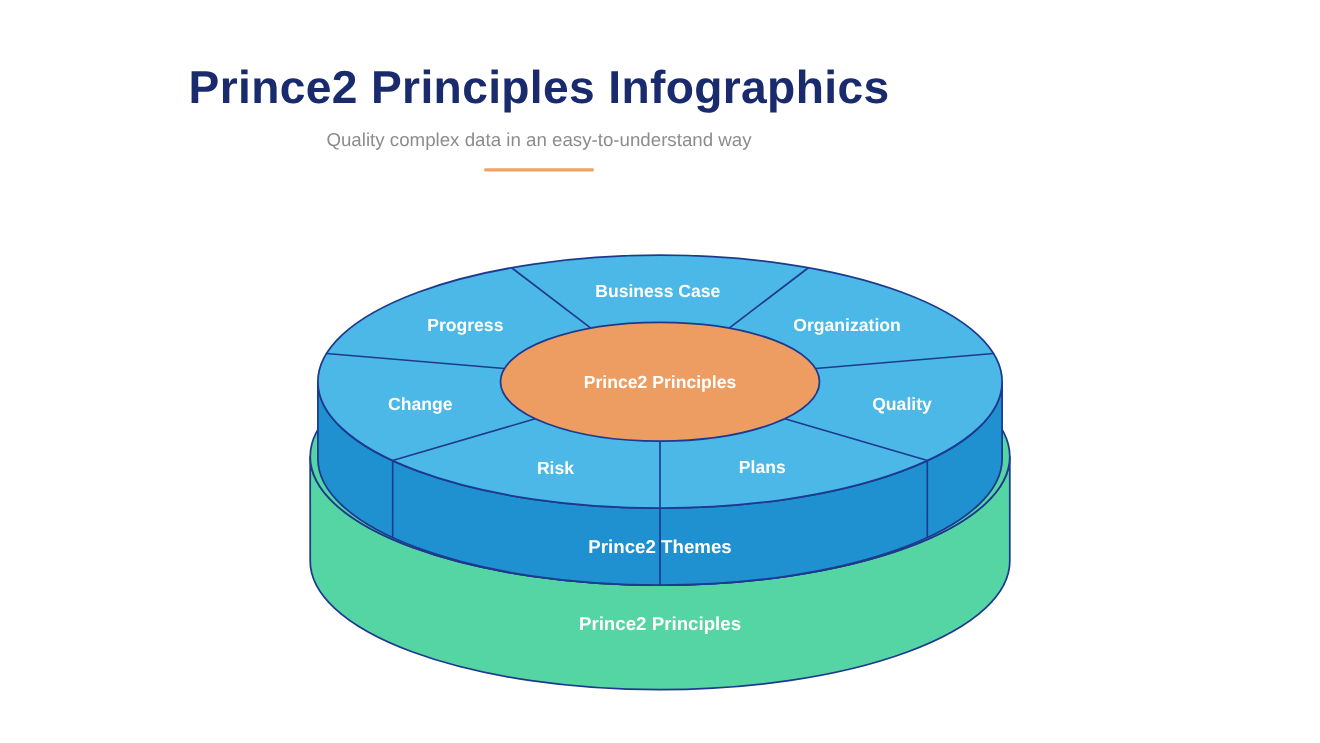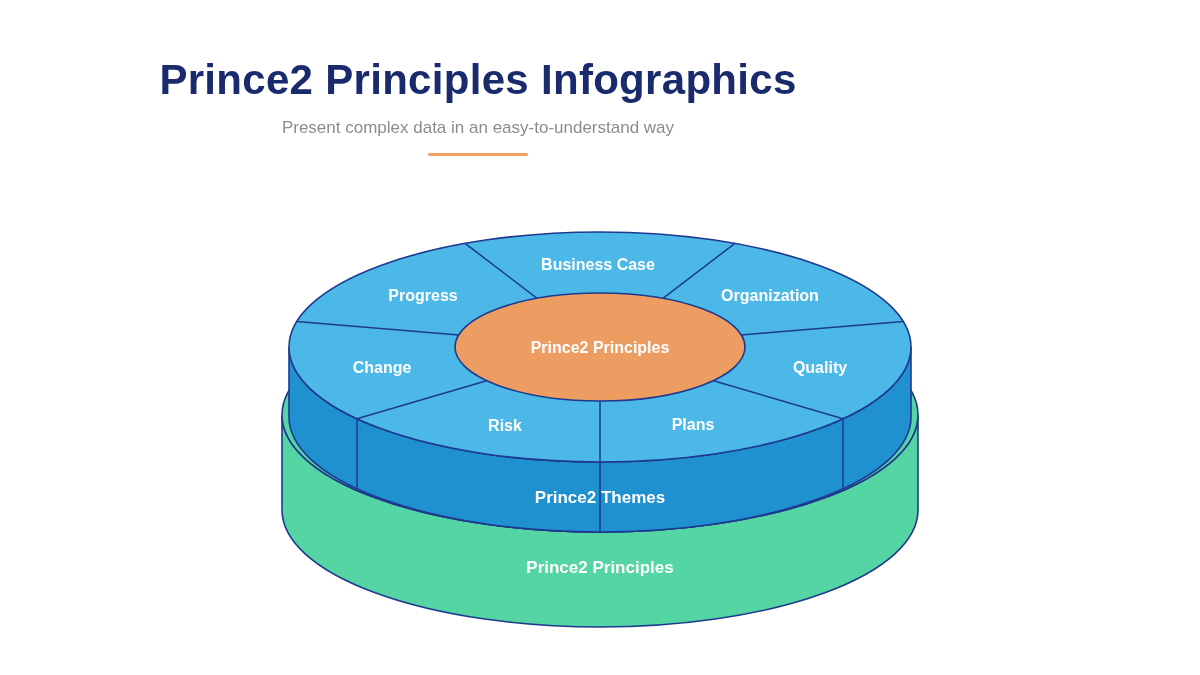--- a/index.html
+++ b/index.html
@@ -3,21 +3,21 @@
 <meta charset="utf-8">
 <style>
   html,body { margin:0; padding:0; }
   body {
     width:1200px; height:675px;
     background:#ffffff;
     font-family:"Liberation Sans", sans-serif;
     position:relative;
     overflow:hidden;
   }
-  .header { position:absolute; top:0; left:0; width:956px; text-align:center; }
+  .header { position:absolute; top:0; left:12px; width:956px; text-align:center; }
   .title {
     margin:56px 0 0 0;
     font-size:42px;
     font-weight:800;
     color:#1a2b6d;
     letter-spacing:0.3px;
   }
   .subtitle {
     margin:14px 0 0 0;
     font-size:17px;
@@ -39,21 +39,21 @@
     text-anchor:middle;
   }
   .lbl-seg  { font-size:16px; }
   .lbl-band { font-size:17px; }
 </style>
 </head>
 <body>
 
 <div class="header">
   <div class="title">Prince2 Principles Infographics</div>
-  <div class="subtitle">Present complex data in an easy-to-understand way</div>
+  <div class="subtitle">Quality complex data in an easy-to-understand way</div>
   <div class="divider"></div>
 </div>
 
 <svg class="chart" width="1200" height="675" viewBox="0 0 1200 675">
 
   <path class="shape" d="M282,415 L282,510 A318,117 0 0 0 918,510 L918,415 A318,117 0 0 1 282,415 Z" fill="#55d5a3"></path>
 
   <ellipse class="shape" cx="600" cy="415" rx="318" ry="117" fill="#55d5a3"></ellipse>
 
   <path class="shape" d="M289,347 L289,417 A311,115 0 0 0 911,417 L911,347 A311,115 0 0 1 289,347 Z" fill="#1f90d0"></path>

